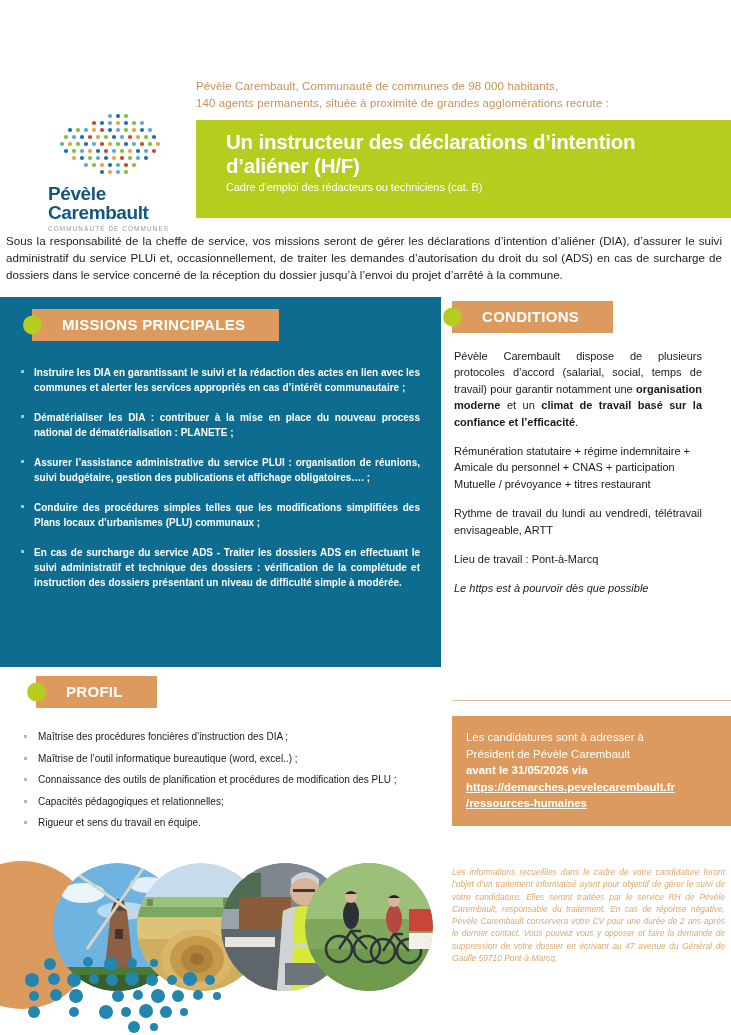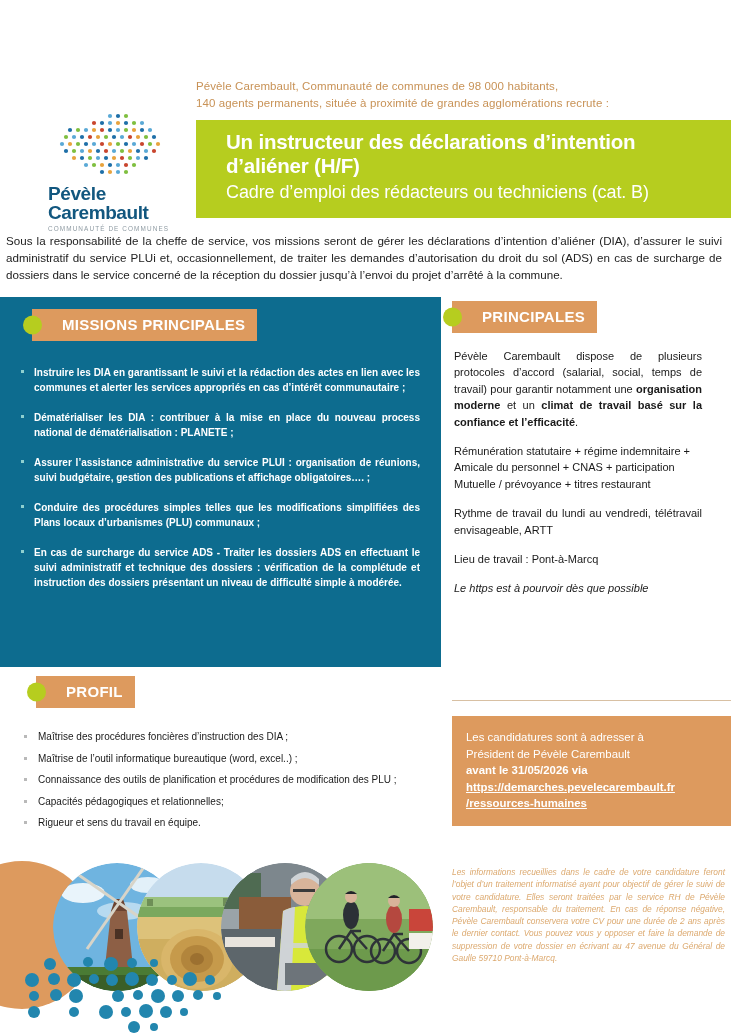--- a/index.html
+++ b/index.html
@@ -25,38 +25,38 @@
   }
   #title-banner{
     position:absolute;left:196px;top:120px;right:0;height:98px;
     background:#b6cd1f;color:#ffffff;
     padding:10px 14px 0 30px;box-sizing:border-box;
   }
   #job-title{
     font-size:20.5px;font-weight:bold;line-height:24px;letter-spacing:-.2px;
   }
   #job-subtitle{
-    margin-top:5px;font-size:18px;line-height:18px;font-weight:normal;
+    font-size:11px;line-height:18px;font-weight:normal;
     letter-spacing:-.1px;
   }
   
   #intro-paragraph{
     position:absolute;left:6px;top:232px;width:716px;
     color:#222;font-size:11.6px;line-height:17.2px;text-align:justify;
   }
   
   #missions-panel{
     position:absolute;left:0;top:297px;width:441px;height:370px;
     background:#0d6c8f;
   }
   .section-badge{
     position:relative;display:inline-block;
     background:#dd9a5e;color:#ffffff;
     font-size:15px;font-weight:bold;letter-spacing:.3px;
-    padding:7px 12px 8px 30px;
+    padding:7px 34px 8px 30px;
   }
   .section-badge .badge-dot{
     position:absolute;left:-9px;top:50%;transform:translateY(-50%);
     width:19px;height:19px;border-radius:50%;background:#b6cd1f;
   }
   #missions-badge-wrap{position:absolute;left:32px;top:12px;}
   #missions-list{
     position:absolute;left:20px;top:68px;width:400px;
     list-style:none;margin:0;padding:0;
   }
@@ -247,21 +247,21 @@
     <li>Dématérialiser les DIA : contribuer à la mise en place du nouveau process national de dématérialisation : PLANETE ;</li>
     <li>Assurer l’assistance administrative du service PLUI : organisation de réunions, suivi budgétaire, gestion des publications et affichage obligatoires…. ;</li>
     <li>Conduire des procédures simples telles que les modifications simplifiées des Plans locaux d’urbanismes (PLU) communaux ;</li>
     <li>En cas de surcharge du service ADS - Traiter les dossiers ADS en effectuant le suivi administratif et technique des dossiers : vérification de la complétude et instruction des dossiers présentant un niveau de difficulté simple à modérée.</li>
   </ul>
 </div>
 
 <div id="conditions-badge-wrap">
   <span class="section-badge">
     <span class="badge-dot"></span>
-    <span>PRINCIPALES</span>
+    <span>CONDITIONS</span>
   </span>
 </div>
 <div id="conditions-body">
   <p><span>Pévèle Carembault dispose de plusieurs protocoles d’accord (salarial, social, temps de travail) pour garantir notamment une </span><b>organisation moderne</b><span> et un </span><b>climat de travail basé sur la confiance et l’efficacité</b><span>.</span></p>
   <p class="nojustify">Rémunération statutaire + régime indemnitaire + Amicale du personnel + CNAS + participation Mutuelle / prévoyance + titres restaurant</p>
   <p>Rythme de travail du lundi au vendredi, télétravail envisageable, ARTT</p>
   <p class="nojustify">Lieu de travail : Pont-à-Marcq</p>
   <p class="nojustify italic">Le https est à pourvoir dès que possible</p>
 </div>
 

